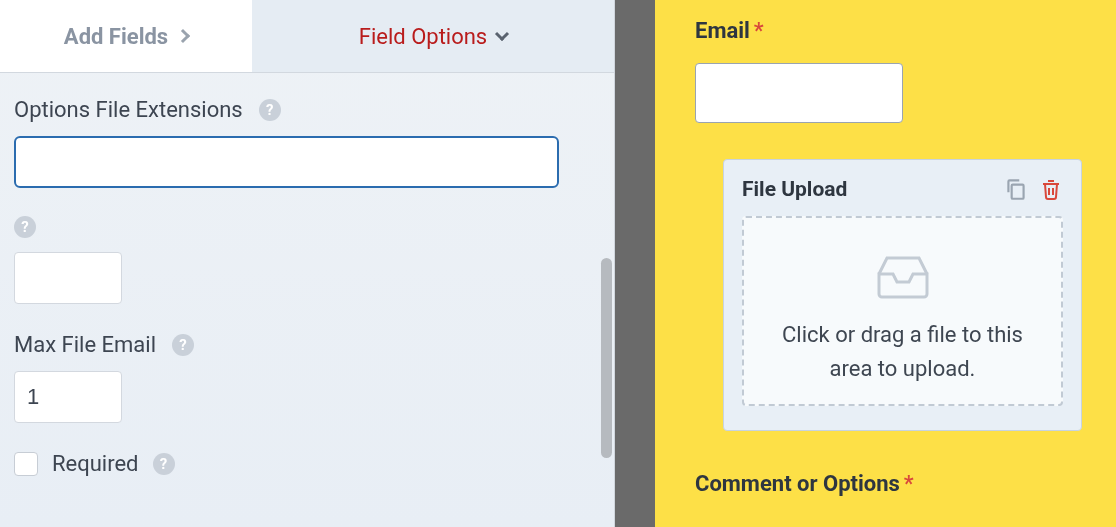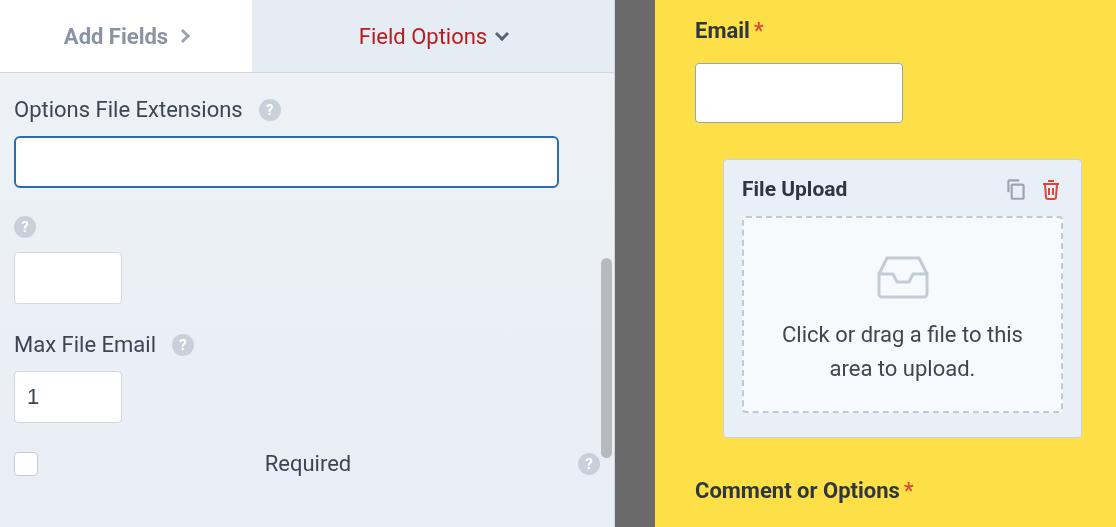--- a/index.html
+++ b/index.html
@@ -106,21 +106,20 @@
       background: #fff;
       font-size: 22px;
       padding: 0 12px;
       color: #3d4551;
       outline: none;
     }
     .checkbox-row {
       display: flex;
       align-items: center;
       gap: 14px;
-      justify-content: space-between;
     }
     .checkbox {
       width: 24px;
       height: 24px;
       border: 1px solid #c7cdd5;
       border-radius: 4px;
       background: #fff;
     }
     .scroll-thumb {
       position: absolute;
@@ -187,21 +186,21 @@
       display: flex;
       gap: 10px;
       align-items: center;
     }
     .dup-icon svg, .del-icon svg { display: block; }
     .dropzone {
       border: 2px dashed #c1cad4;
       border-radius: 4px;
       background: #f7fafc;
       text-align: center;
-      padding: 34px 14px 25px 14px;
+      padding: 34px 14px 18px 14px;
     }
     .box-icon {
       margin: 0 auto 18px auto;
       width: 60px;
       height: 48px;
     }
     .drop-text {
       font-size: 22px;
       color: #3e4651;
       line-height: 1.55;

